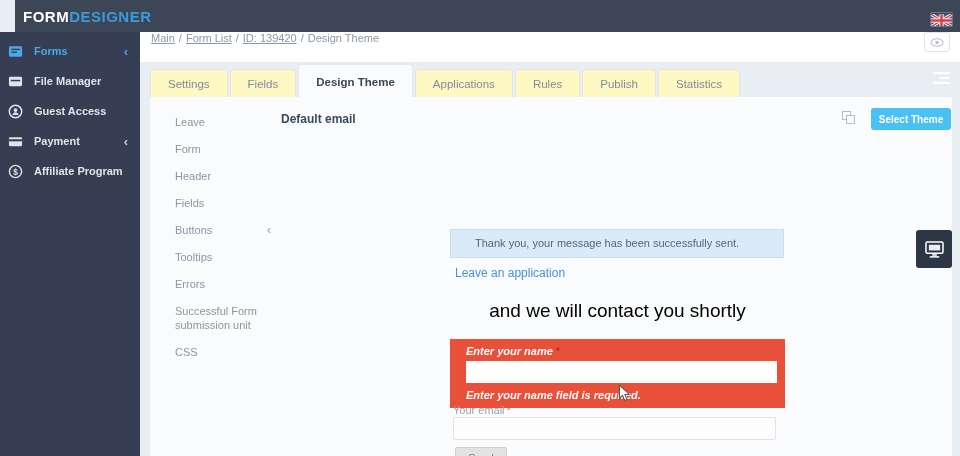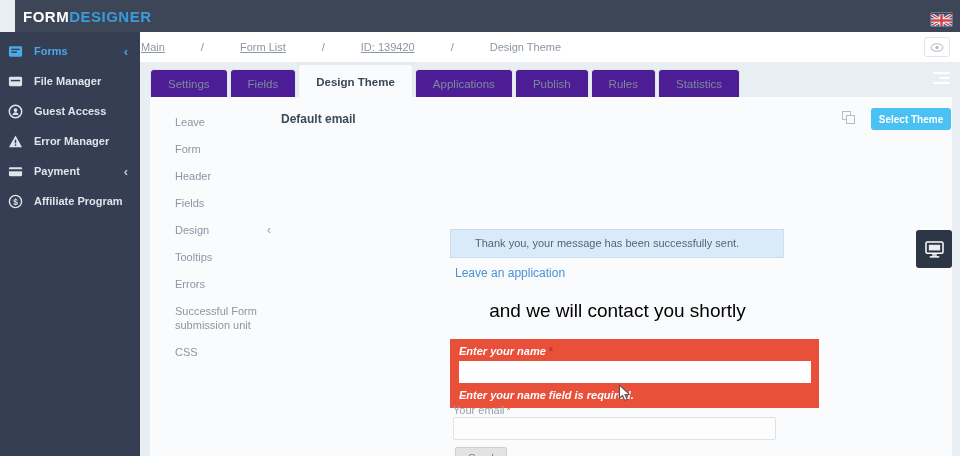--- a/index.html
+++ b/index.html
@@ -35,32 +35,32 @@
     display:flex; align-items:center; gap:11px; height:30px; padding:0 12px 0 8px;
     color:#dfe4ec; font-size:11px; font-weight:600; cursor:default;
   }
   .side-item .s-icon { width:15px; height:15px; flex:0 0 15px; display:flex; }
   .side-item .chev { margin-left:auto; font-size:13px; line-height:13px; color:#c3cad6; }
   .side-item.active { color:#4aa9e8; }
   .side-item.active .chev { color:#4aa9e8; }
   
   .crumbbar {
     position:absolute; left:140px; top:32px; width:820px; height:30px; background:#ffffff;
-    display:flex; align-items:center; padding:0 10px 0 1px; font-size:11px; color:#8b97a3;gap:32px;
+    display:flex; align-items:flex-start; padding:0 10px 0 11px; font-size:11px; color:#8b97a3;
   }
   .crumb-link { text-decoration:underline; color:#8b97a3; }
   .crumb-sep { margin:0 4px; }
   .eye-btn {
     margin-left:auto; width:26px; height:20px; border:1px solid #e2e6ea; border-radius:3px;
     display:flex; align-items:center; justify-content:center; color:#b4bcc4; background:#fff;
   }
   
   .tabbar { position:absolute; left:150px; top:64px; height:34px; display:flex; align-items:flex-end; }
   .tab {
-    background:#4c1d95; border:1px solid #e1e5e9; border-bottom:none;
+    background:#fef9c3; border:1px solid #e1e5e9; border-bottom:none;
     border-radius:4px 4px 0 0; height:29px; line-height:28px; padding:0 17px;
     font-size:11.5px; color:#7f8b99; margin-right:2px; white-space:nowrap;
   }
   .tab.active {
     background:#f9fbfd; border-color:#e6eaee; height:34px; line-height:34px;
     color:#3a4757; font-weight:700; box-shadow:0 -1px 2px rgba(0,0,0,.03);
   }
   
   .panel { position:absolute; left:150px; top:97px; width:802px; height:359px; background:#f9fbfd; }
   .tmenu { position:absolute; left:175px; top:115px; width:96px; }
@@ -78,22 +78,22 @@
   }
   
   .alert-success {
     position:absolute; left:450px; top:229px; width:334px; height:29px;
     background:#dbeaf9; border:1px solid #c8def2; color:#50677c;
     font-size:11px; line-height:27px; padding-left:24px;
   }
   .leave-link { position:absolute; left:455px; top:266px; font-size:12px; color:#4a90d9; text-decoration:none; }
   .subtitle { position:absolute; left:450px; top:300px; width:335px; text-align:center; font-size:19px; color:#000000; }
   .error-block {
-    position:absolute; left:450px; top:339px; width:369px;
-    background:#e8503a; padding:6px 8px 7px 9px;
+    position:absolute; left:450px; top:339px; width:335px;
+    background:#e8503a; padding:6px 8px 7px 16px;
   }
   .error-block .flabel { font-size:11px; font-weight:700; font-style:italic; color:#fff; }
   .error-block .req { color:#b03a26; margin-left:3px; font-style:normal; }
   .error-block input {
     display:block; width:100%; height:22px; margin-top:4px; border:none; background:#fff;
     font-family:"Liberation Sans",sans-serif; font-size:12px; padding:0 6px;
   }
   .error-block .ferror { font-size:11px; font-weight:700; font-style:italic; color:#fff; margin-top:6px; }
   .email-label { position:absolute; left:453px; top:404px; font-size:11px; color:#9aa0a6; }
   .email-label .req { color:#e8503a; margin-left:2px; }
@@ -179,30 +179,20 @@
     </div>
     <div class="side-item">
       <span class="s-icon">
           <svg viewBox="0 0 16 16">
             <circle cx="8" cy="8" r="6.6" fill="none" stroke="currentColor" stroke-width="1.6"></circle>
             <circle cx="8" cy="6.4" r="2" fill="currentColor"></circle>
             <path d="M4.6 11.6c.7-1.9 2-2.7 3.4-2.7s2.7.8 3.4 2.7z" fill="currentColor"></path>
           </svg>
         </span>
       <span>Guest Access</span>
-    </div>
-    <div class="side-item">
-      <span class="s-icon">
-          <svg viewBox="0 0 16 16">
-            <path d="M8 1.5 15 14H1z" fill="currentColor"></path>
-            <rect x="7.2" y="6" width="1.6" height="4" fill="#353e52"></rect>
-            <rect x="7.2" y="11" width="1.6" height="1.6" fill="#353e52"></rect>
-          </svg>
-        </span>
-      <span>Error Manager</span>
     </div>
     <div class="side-item">
       <span class="s-icon">
           <svg viewBox="0 0 16 16">
             <rect x="1" y="3.5" width="14" height="9.5" rx="1.2" fill="currentColor"></rect>
             <rect x="1" y="5.6" width="14" height="2.2" fill="#353e52"></rect>
           </svg>
         </span>
       <span>Payment</span>
       <span class="chev">‹</span>
@@ -232,42 +222,42 @@
           <circle cx="8" cy="5" r="1.9" fill="currentColor"></circle>
         </svg>
     </span>
   </div>
 
   <div class="tabbar">
     <div class="tab">Settings</div>
     <div class="tab">Fields</div>
     <div class="tab active">Design Theme</div>
     <div class="tab">Applications</div>
+    <div class="tab">Rules</div>
     <div class="tab">Publish</div>
-    <div class="tab">Rules</div>
     <div class="tab">Statistics</div>
   </div>
 
   <div class="panel"></div>
 
   <div class="tmenu">
     <div class="tmenu-item">
         <span>Leave</span>
       </div>
     <div class="tmenu-item">
         <span>Form</span>
       </div>
     <div class="tmenu-item">
         <span>Header</span>
       </div>
     <div class="tmenu-item">
         <span>Fields</span>
       </div>
     <div class="tmenu-item">
-        <span>Design</span>
+        <span>Buttons</span>
         <span class="chev">‹</span>
       </div>
     <div class="tmenu-item">
         <span>Tooltips</span>
       </div>
     <div class="tmenu-item">
         <span>Errors</span>
       </div>
     <div class="tmenu-item">
         <span>Successful Form submission unit</span>

